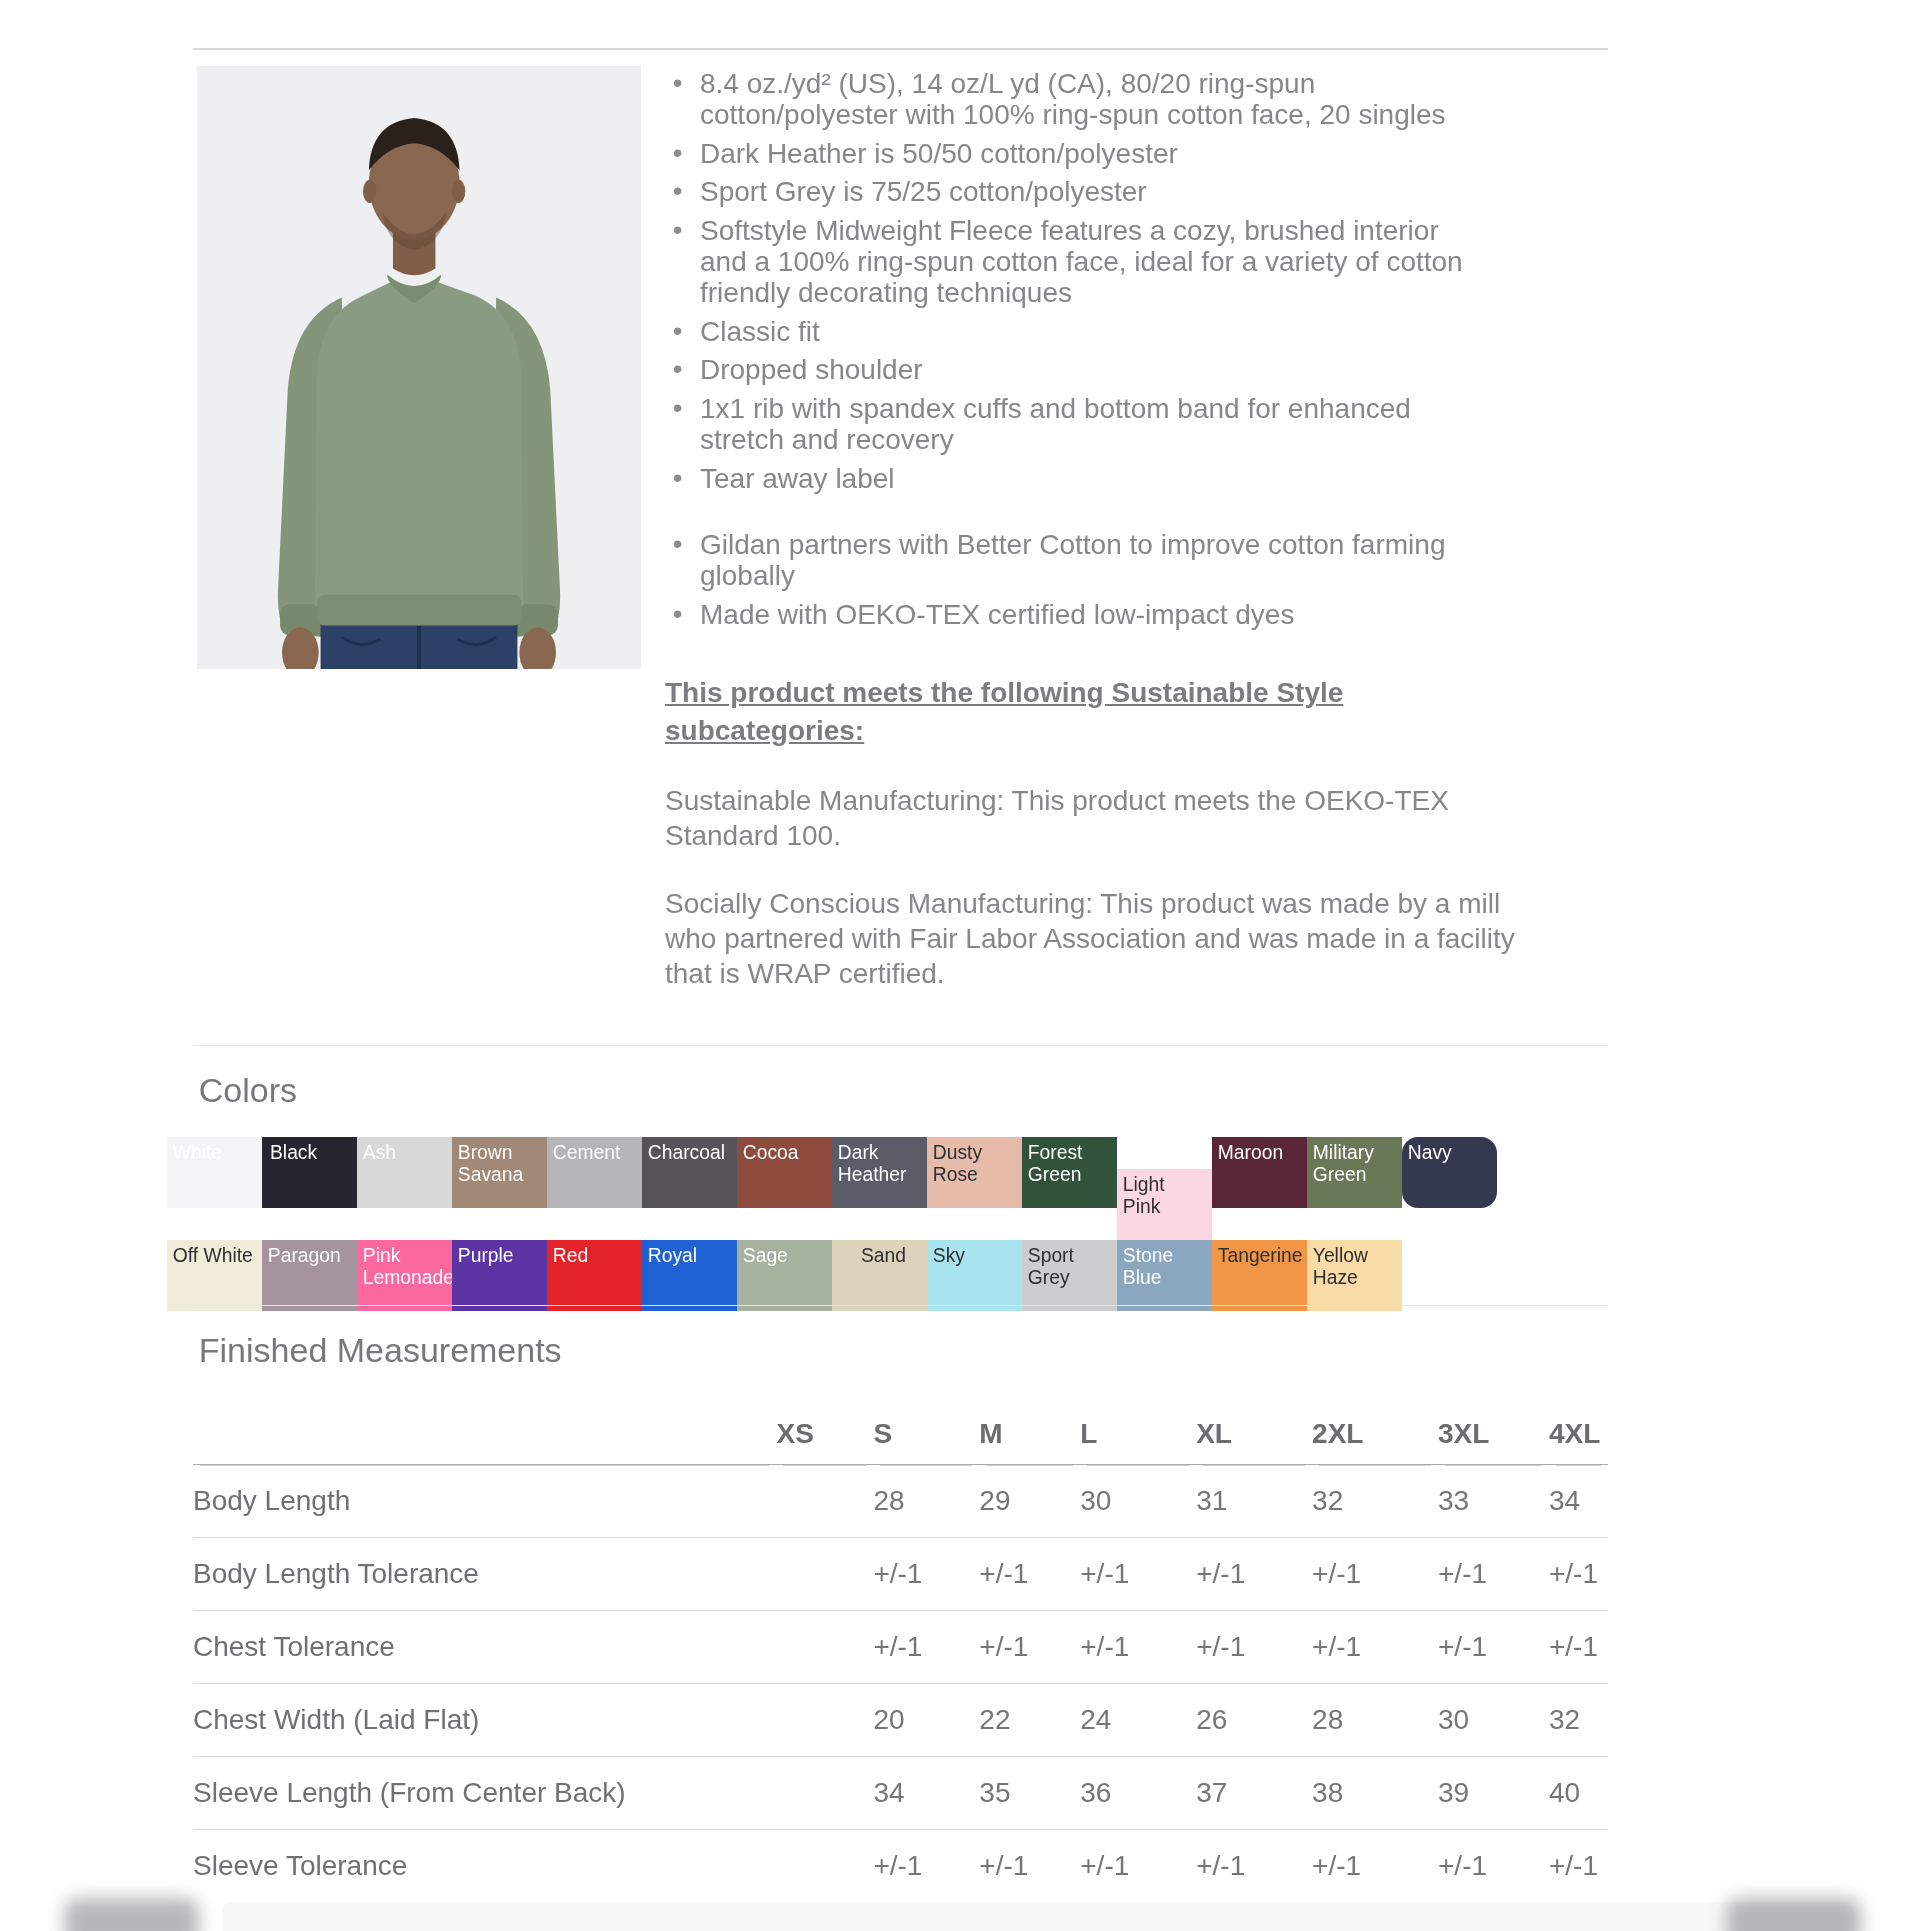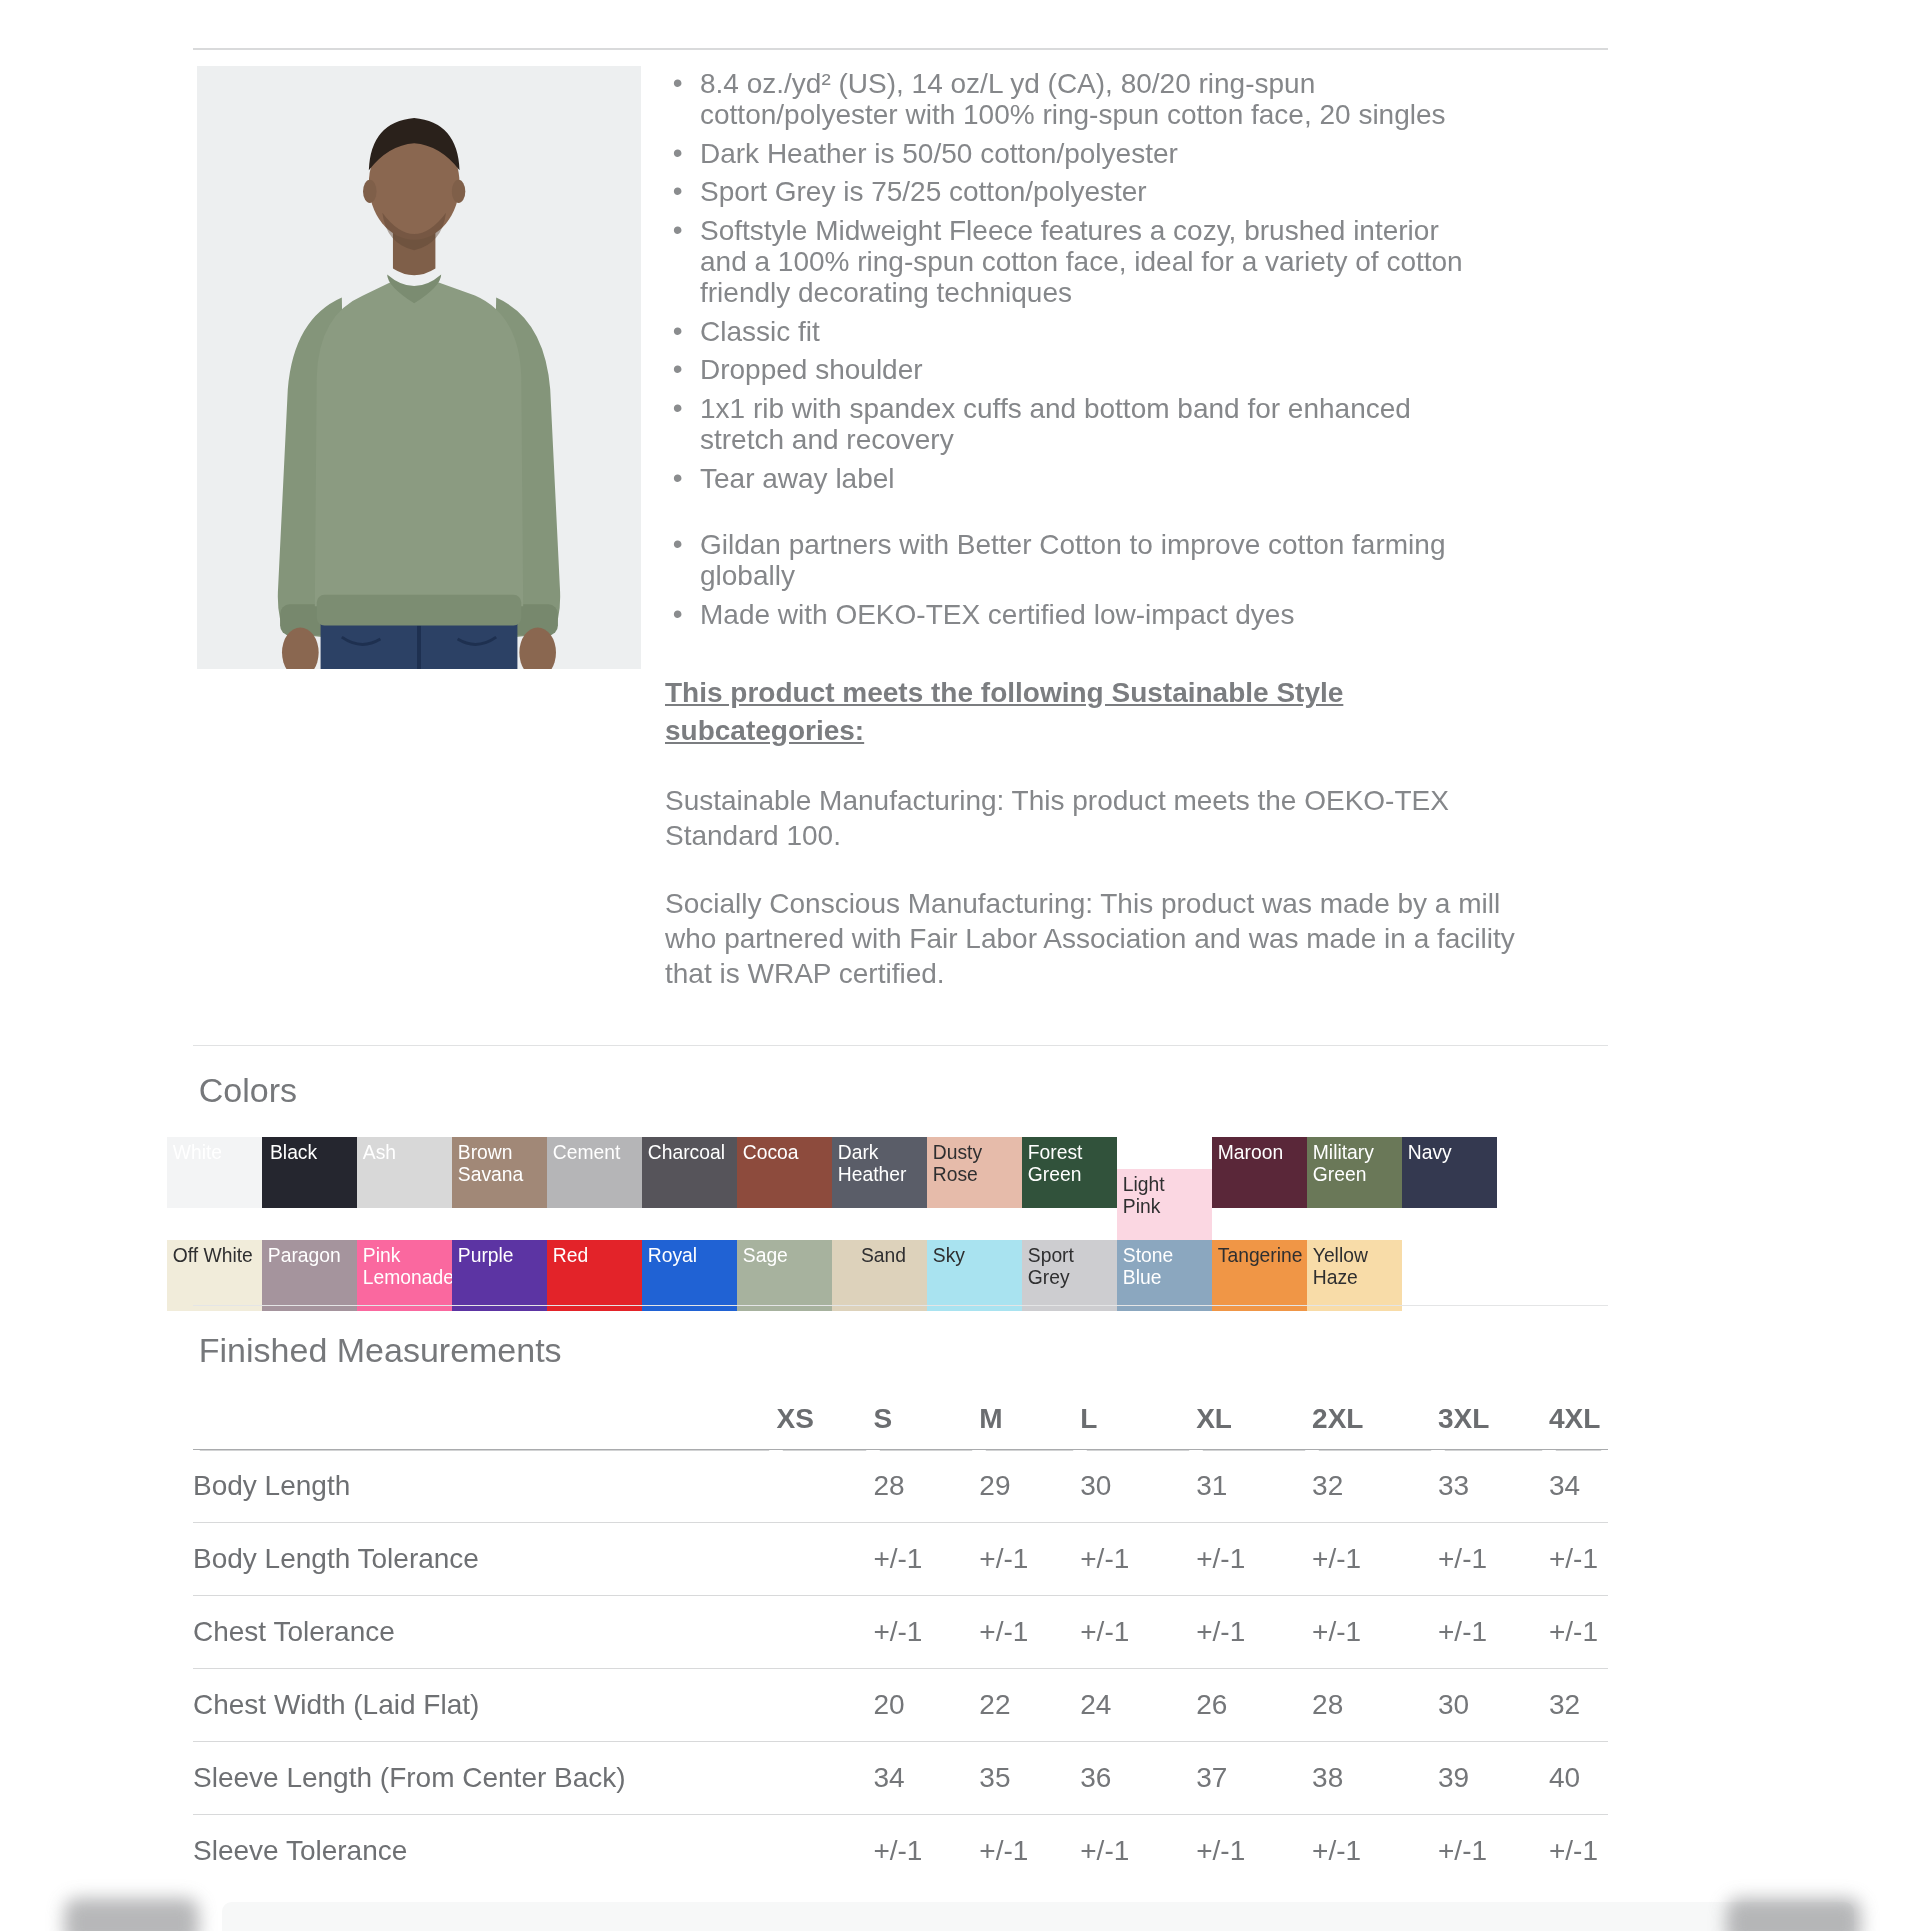--- a/index.html
+++ b/index.html
@@ -27,21 +27,21 @@
   .desc p{margin:33px 0 0 0;line-height:35px;width:850px;}
 
   
   .colors-section{position:absolute;left:193px;top:1045px;width:1415px;border-top:1.9px solid #e1e2e3;}
   .section-title{margin:25px 0 0 5.8px;font-size:34px;line-height:39px;font-weight:400;color:#76787b;}
   .swatch-grid{margin:27px 0 0 -26px;width:1421px;display:flex;flex-wrap:wrap;}
   .swatch{width:95px;height:71px;box-sizing:border-box;padding:4.8px 5.8px;font-size:19.3px;line-height:22px;overflow:hidden;}
 
   
   .measure-section{position:absolute;left:193px;top:1305px;width:1415px;border-top:1px solid #e4e5e6;}
-  .measure-table{margin-top:33px;width:1415px;border-collapse:separate;border-spacing:0;font-size:28px;}
+  .measure-table{margin-top:48px;width:1415px;border-collapse:separate;border-spacing:0;font-size:28px;}
   .measure-table th,.measure-table td{text-align:left;font-weight:normal;}
   .measure-table thead th{
     font-weight:bold;color:#6b6d70;padding:0 0 13.5px 0;
     border-bottom:1px solid #a9abad;box-shadow:0 7.7px 0 -6.8px #cdced0;
   }
   .measure-table tbody th{color:#6e7073;}
   .measure-table tbody td{color:#747679;}
   .measure-table tbody th,.measure-table tbody td{padding:20px 0;border-bottom:1px solid #d8d9da;}
   .measure-table tbody tr:last-child th,.measure-table tbody tr:last-child td{border-bottom:none;}
   .col-label{width:584px;}
@@ -127,21 +127,21 @@
         <div class="swatch" style="background: rgb(161, 136, 119); color: rgb(255, 255, 255);">Brown Savana</div>
         <div class="swatch" style="background: rgb(181, 181, 183); color: rgb(255, 255, 255);">Cement</div>
         <div class="swatch" style="background: rgb(86, 84, 90); color: rgb(255, 255, 255);">Charcoal</div>
         <div class="swatch" style="background: rgb(141, 75, 61); color: rgb(255, 255, 255);">Cocoa</div>
         <div class="swatch" style="background: rgb(90, 93, 104); color: rgb(255, 255, 255);">Dark Heather</div>
         <div class="swatch" style="background: rgb(230, 187, 170); color: rgb(47, 47, 48);">Dusty Rose</div>
         <div class="swatch" style="background: rgb(49, 82, 59); color: rgb(255, 255, 255);">Forest Green</div>
         <div class="swatch" style="background: rgb(251, 215, 226); color: rgb(47, 47, 48); margin-top: 32px;">Light Pink</div>
         <div class="swatch" style="background: rgb(90, 39, 57); color: rgb(255, 255, 255);">Maroon</div>
         <div class="swatch" style="background: rgb(106, 120, 88); color: rgb(255, 255, 255);">Military Green</div>
-        <div class="swatch" style="background: rgb(52, 57, 80); color: rgb(255, 255, 255);">Navy</div>
+        <div class="swatch" style="background: rgb(52, 57, 80); color: rgb(255, 255, 255); border-radius: 16px;">Navy</div>
         <div class="swatch" style="background: rgb(241, 236, 218); color: rgb(47, 47, 48);">Off White</div>
         <div class="swatch" style="background: rgb(165, 148, 157); color: rgb(255, 255, 255);">Paragon</div>
         <div class="swatch" style="background: rgb(250, 104, 159); color: rgb(255, 255, 255);">Pink Lemonade</div>
         <div class="swatch" style="background: rgb(92, 52, 163); color: rgb(255, 255, 255);">Purple</div>
         <div class="swatch" style="background: rgb(227, 35, 41); color: rgb(255, 255, 255);">Red</div>
         <div class="swatch" style="background: rgb(32, 98, 212); color: rgb(255, 255, 255);">Royal</div>
         <div class="swatch" style="background: rgb(167, 178, 158); color: rgb(255, 255, 255);">Sage</div>
         <div class="swatch" style="background: rgb(221, 210, 187); color: rgb(47, 47, 48); padding-left: 29px;">Sand</div>
         <div class="swatch" style="background: rgb(169, 227, 240); color: rgb(47, 47, 48);">Sky</div>
         <div class="swatch" style="background: rgb(205, 205, 208); color: rgb(47, 47, 48);">Sport Grey</div>

